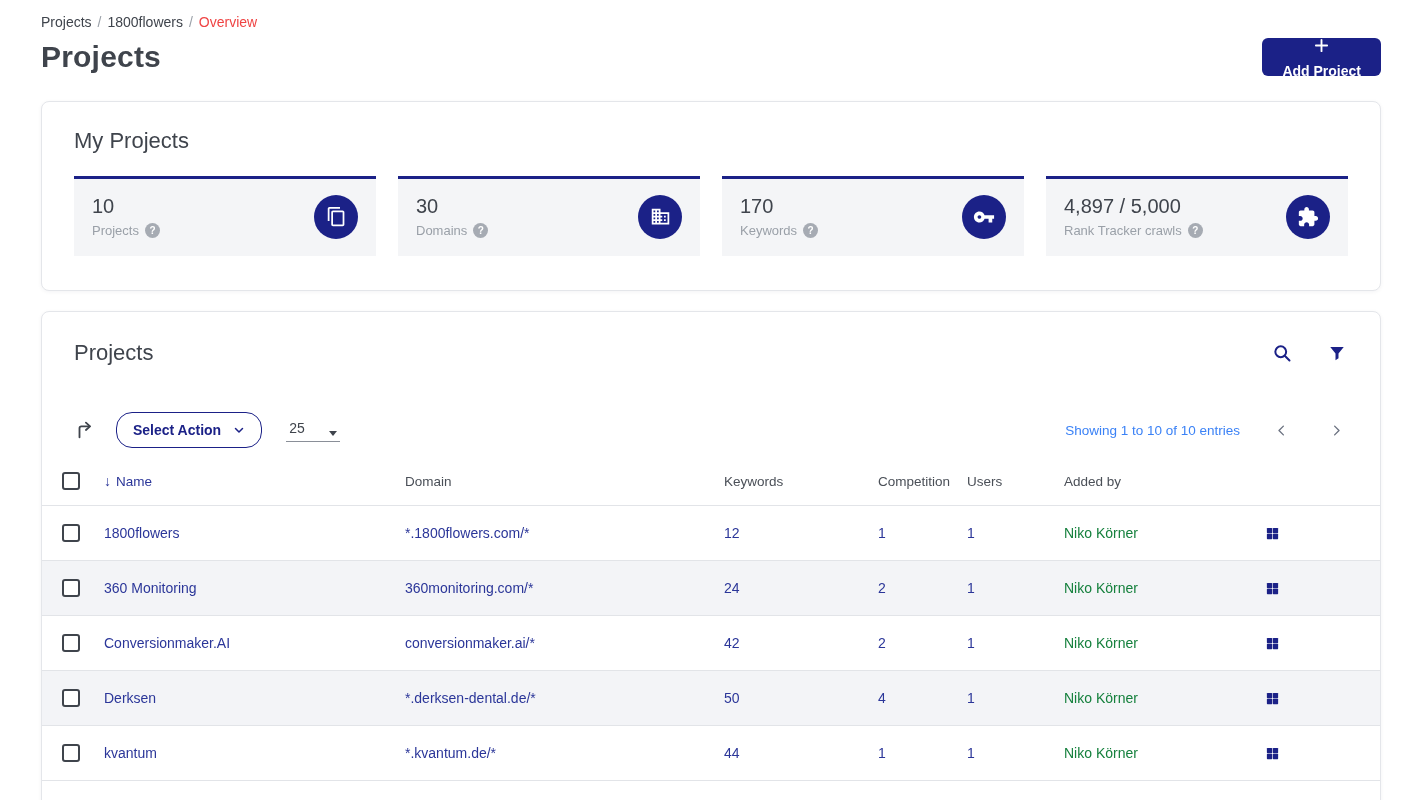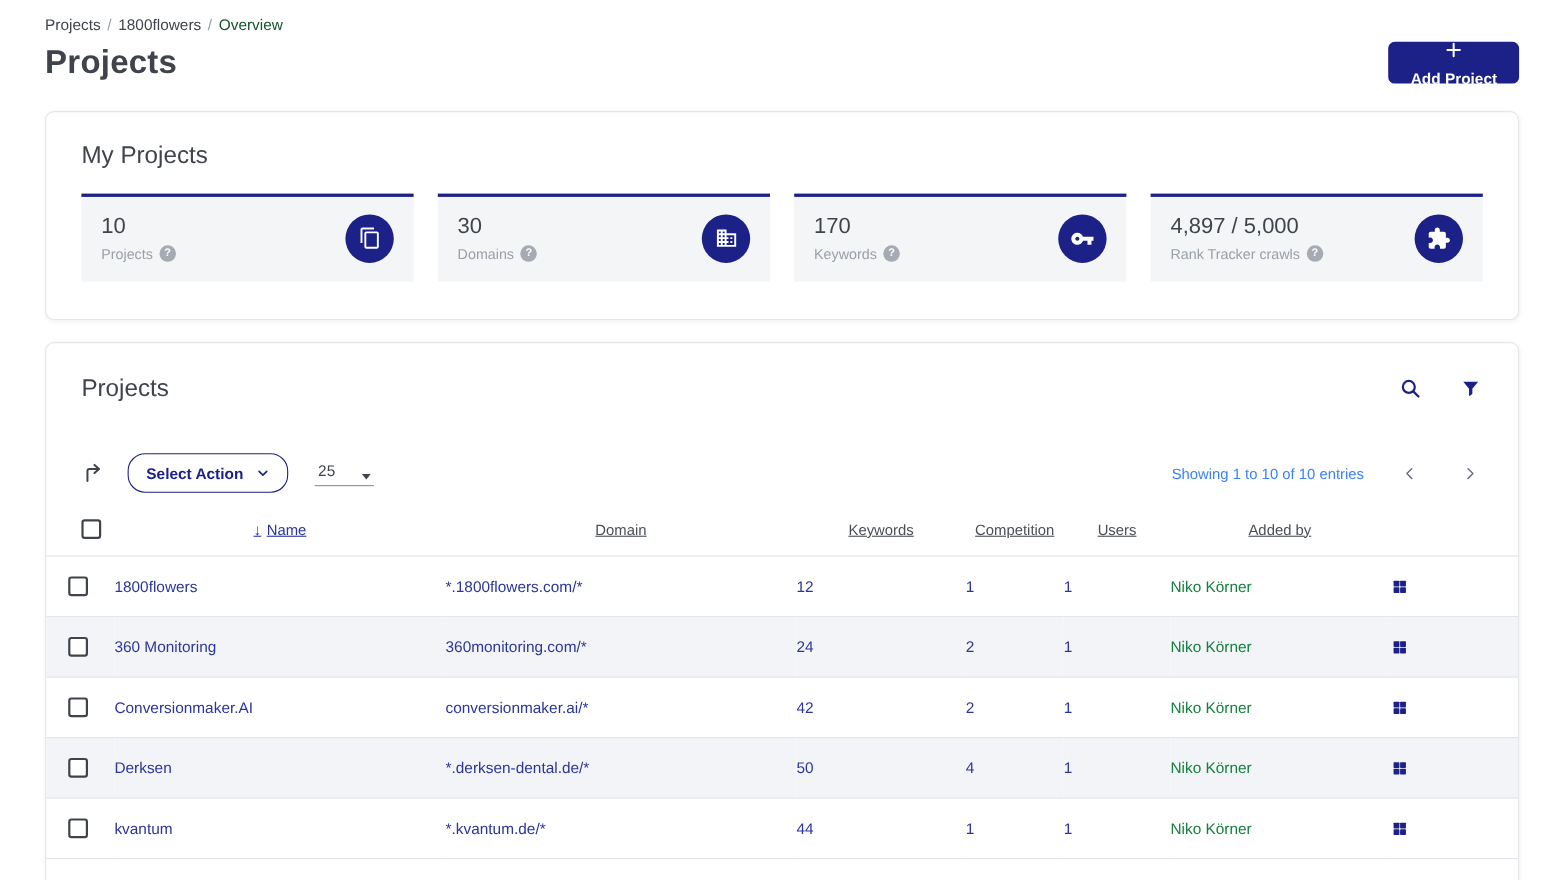--- a/index.html
+++ b/index.html
@@ -6,21 +6,21 @@
   html, body { width: 1422px; height: 800px; overflow: hidden; background: #fff; }
   body {
     font-family: "Liberation Sans", "DejaVu Sans", sans-serif;
     color: #3f444c;
   }
   .page { padding: 14px 41px 0; }
 
   
   .breadcrumb { font-size: 14px; color: #9aa0a8; display: flex; gap: 6px; align-items: center; }
   .breadcrumb .crumb { color: #3f444c; cursor: pointer; }
-  .breadcrumb .crumb.current { color: #14532d; cursor: default; }
+  .breadcrumb .crumb.current { color: #ef4444; cursor: default; }
 
   
   .page-header { display: flex; justify-content: space-between; align-items: center; margin-top: 8px; }
   .page-title { font-size: 30px; font-weight: 600; color: #3f444c; letter-spacing: .2px; }
   .add-btn {
     background: #1b2187; color: #fff; border: none; border-radius: 6px;
     height: 38px; padding: 0 20px; font-size: 14px; font-weight: 600;
     display: flex; align-items: center; gap: 10px; cursor: pointer;
     font-family: inherit;
     flex-direction: column;
@@ -79,22 +79,22 @@
   }
   .pagination { margin-left: auto; display: flex; align-items: center; font-size: 13.5px; color: #3b82f6; }
   .pager { background: none; border: none; cursor: pointer; display: flex; padding: 4px; }
   .pager.prev { margin-left: 30px; }
   .pager.next { margin-left: 32px; }
 
   
   table { width: 100%; border-collapse: collapse; table-layout: fixed; margin-top: 24px; }
   thead tr { border-bottom: 1px solid #e2e4e8; }
   thead th {
-    text-align: center; font-size: 13.5px; font-weight: 400; color: #4a4f57;
-    padding: 0 0 15px 0; white-space: nowrap; text-decoration: underline;
+    text-align: left; font-size: 13.5px; font-weight: 400; color: #4a4f57;
+    padding: 0 0 15px 0; white-space: nowrap;
   }
   thead th.sorted { color: #2b3699; font-weight: 500; cursor: pointer; }
   thead th { cursor: pointer; }
   .sort-arrow { color: #2b3699; margin-right: 5px; font-size: 14px; }
   tbody tr { height: 55px; border-bottom: 1px solid #e2e4e8; }
   tbody tr:nth-child(even) { background: #f3f4f7; }
   td { font-size: 14px; vertical-align: middle; }
   td a { color: #2b3699; text-decoration: none; cursor: pointer; }
   td.muted { color: #15803d; }
   .cb-cell { padding-left: 20px; }

